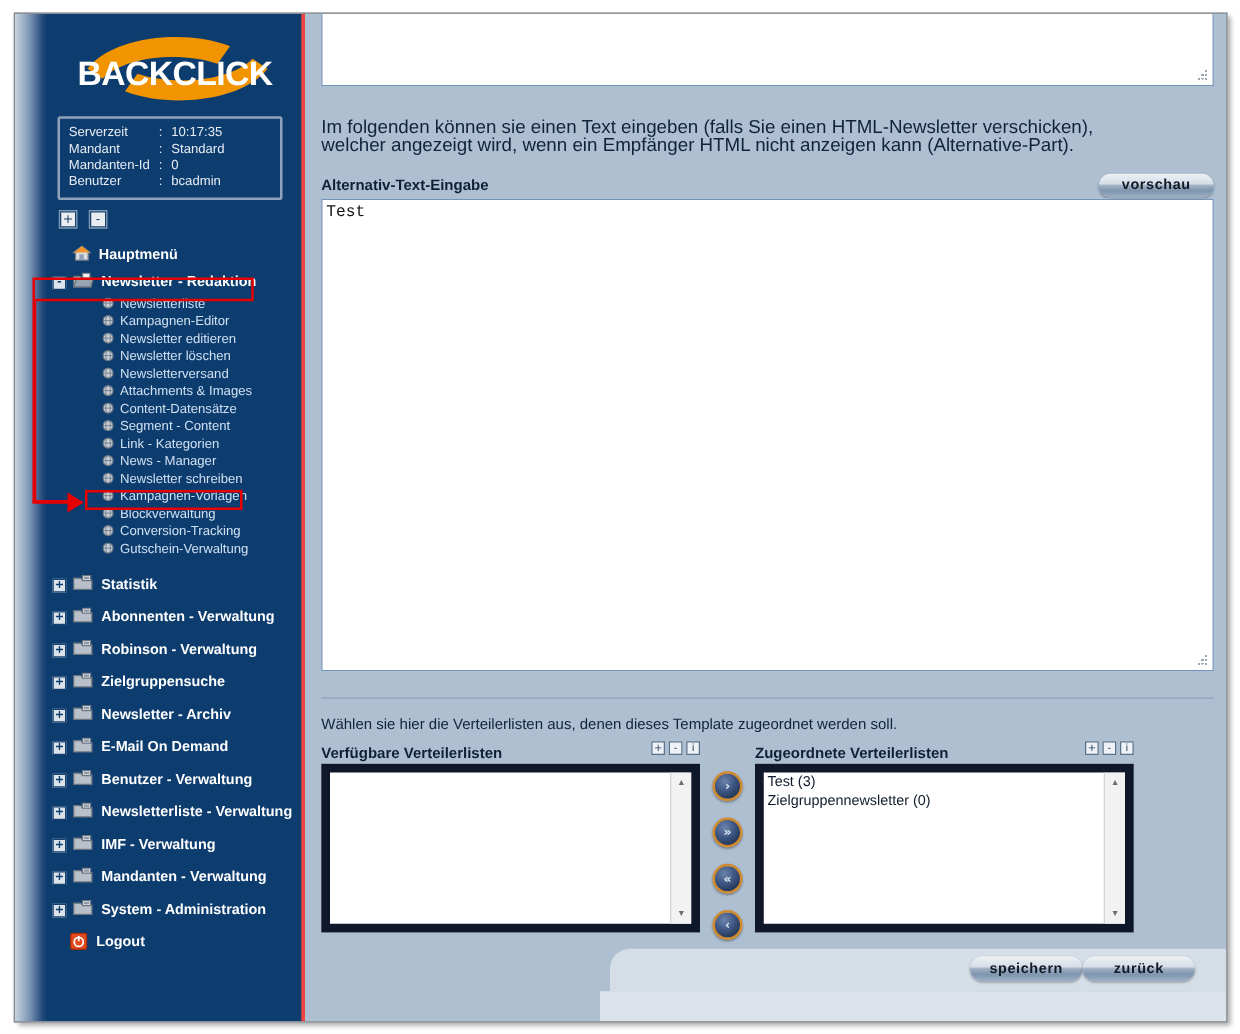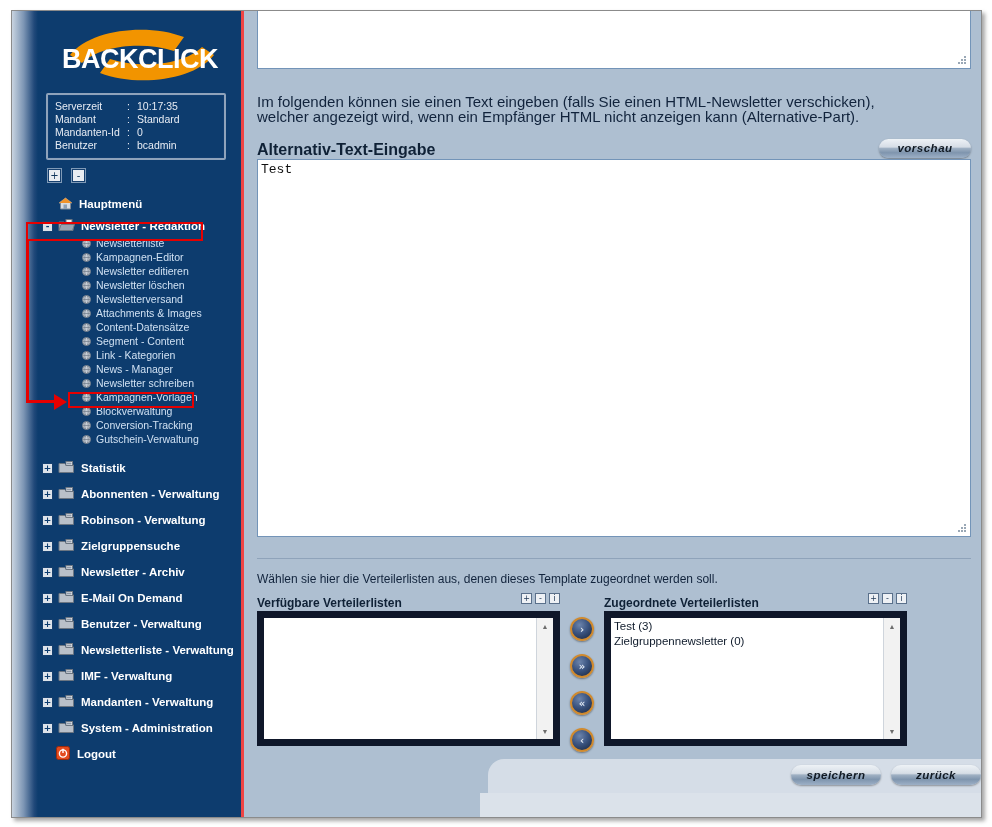--- a/index.html
+++ b/index.html
@@ -119,32 +119,32 @@
 
   .desc{
     margin-top:25px;color:#11233c;font-size:15px;line-height:15px;
     max-width:672px;
   }
 
   .fieldhead{
     margin-top:15px;position:relative;height:20px;
   }
   .fieldhead .lbl{
-    font-size:16px;font-weight:bold;color:#0f2136;position:absolute;left:0;top:2px;
+    font-size:12px;font-weight:bold;color:#0f2136;position:absolute;left:0;top:2px;
   }
 
   .btn{
     display:inline-block;border:none;cursor:pointer;
     color:#111a24;font-size:11.5px;font-weight:bold;letter-spacing:.5px;
     padding:0 18px;height:19px;line-height:19px;
     border-radius:10px;
     background:linear-gradient(to bottom,#eef2f6 0%,#d6dde6 42%,#9fb0c3 50%,#7f95ae 72%,#9db0c6 100%);
     box-shadow:0 1px 2px rgba(0,0,0,.35);
     font-family:"Liberation Sans",sans-serif;
-    text-align:center;white-space:nowrap;font-style:italic;
+    text-align:center;white-space:nowrap;
   }
   .btn-vorschau{position:absolute;right:0;top:0;width:92px;padding:0;}
 
   .ta-alt{
     width:100%;height:378px;box-sizing:border-box;
     background:#fff;border:1px solid #7394b8;
     position:relative;
     font-family:"Liberation Mono","DejaVu Sans Mono",monospace;
     font-size:13px;color:#111;
     padding:2px 3px;
@@ -204,21 +204,21 @@
   .botbar{
     position:absolute;left:234px;right:0;bottom:0;height:58px;
     background:#aebfd1;
   }
   .botbar .inner{
     position:absolute;left:8px;right:0;top:0;height:34px;
     background:#d5dde7;
     border-top-left-radius:16px;
   }
   .botbar .row{
-    position:absolute;right:0;top:6px;display:flex;gap:10px;
+    position:absolute;right:25px;top:6px;display:flex;
   }
   .btn-wide{width:90px;padding:0;height:20px;line-height:20px;}
   .botbar .under{
     position:absolute;left:0;right:0;top:34px;height:24px;background:#dbe2ea;
   }
 
   
   .anno{position:absolute;pointer-events:none;}
   .ann-box{border:2px solid #e60000;box-sizing:border-box;}
   .ann-line{background:#e60000;}

